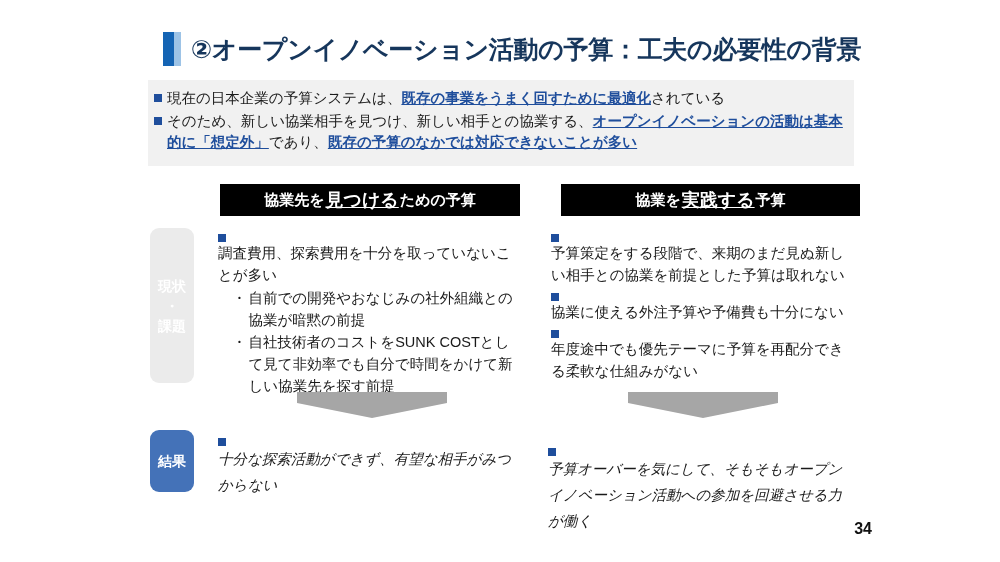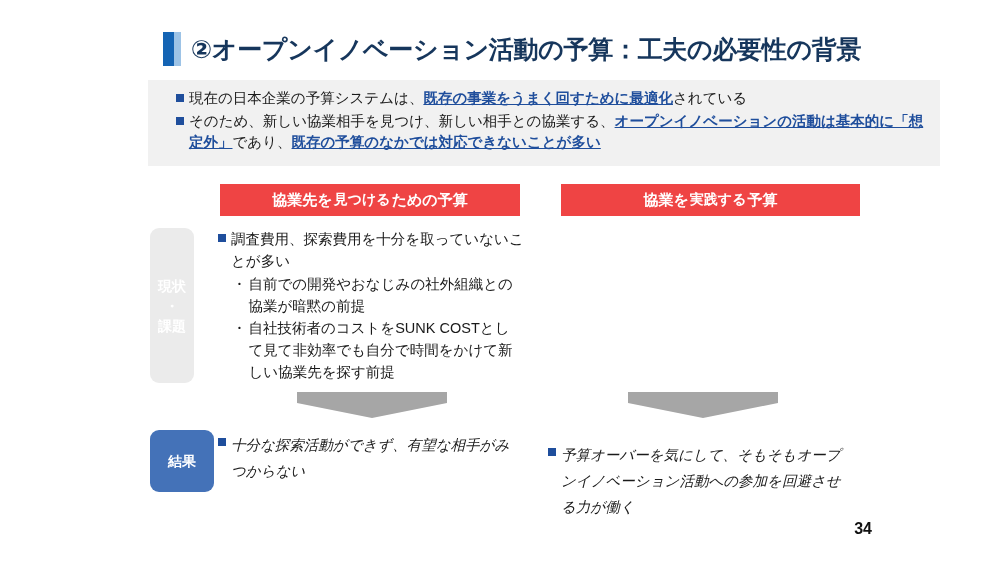--- a/index.html
+++ b/index.html
@@ -53,24 +53,24 @@
     color: #16365c;
     letter-spacing: -0.3px;
     white-space: nowrap;
   }
 
   
   .lead-panel {
     position: absolute;
     left: 148px;
     top: 80px;
-    width: 792px;
+    width: 706px;
     height: 86px;
     background: #f1f1f1;
-    padding: 8px 10px 8px 28px;
+    padding: 8px 10px 8px 6px;
     box-sizing: border-box;
   }
   .lead-item {
     display: flex;
     align-items: flex-start;
     font-size: 14.5px;
     line-height: 21px;
     color: #1a1a1a;
     margin-bottom: 2px;
   }
@@ -106,64 +106,66 @@
   .side-label.current {
     left: 150px;
     top: 228px;
     width: 44px;
     height: 155px;
     background: #ebebeb;
   }
   .side-label.result {
     left: 150px;
     top: 430px;
-    width: 64px;
+    width: 44px;
     height: 62px;
     background: #4472b8;
   }
 
   
   .col-head {
     position: absolute;
     top: 184px;
     height: 32px;
-    background: #ef4444;
+    background: #000000;
     color: #ffffff;
     display: flex;
     align-items: center;
     justify-content: center;
     white-space: nowrap;
   }
   .col-head.left  { left: 220px; width: 300px; }
   .col-head.right { left: 553px; width: 299px; margin-left: 8px; }
   .ch-small {
     font-size: 15px;
     font-weight: bold;
   }
   .ch-big {
-    font-size: 14px;
-    font-weight: bold;
+    font-size: 18px;
+    font-weight: bold;
+    text-decoration: underline;
     padding: 0 1px;
   }
 
   
   .col-body {
     position: absolute;
     top: 228px;
     font-size: 14.5px;
     line-height: 22px;
     color: #1a1a1a;
   }
   .col-body.left  { left: 218px; width: 306px; }
   .col-body.right { left: 551px; width: 306px; }
 
   .b-item {
     display: flex;
     align-items: flex-start;
     margin-bottom: 1px;
+    flex-direction: column;
   }
   .b-item .b-text { flex: 1 1 auto; }
 
   .sub-item {
     display: flex;
     align-items: flex-start;
     padding-left: 14px;
   }
   .sub-dot {
     flex: 0 0 auto;
@@ -255,20 +257,34 @@
       </div>
       <div class="sub-item">
         <span class="sub-dot">・</span>
         <span class="b-text">自前での開発やおなじみの社外組織との協業が暗黙の前提</span>
       </div>
       <div class="sub-item">
         <span class="sub-dot">・</span>
         <span class="b-text">自社技術者のコストをSUNK COSTとして見て非効率でも自分で時間をかけて新しい協業先を探す前提</span>
       </div>
     </div>
+  <div class="col-body right" id="col-body-1">
+      <div class="b-item">
+        <span class="sq"></span>
+        <span class="b-text">予算策定をする段階で、来期のまだ見ぬ新しい相手との協業を前提とした予算は取れない</span>
+      </div>
+      <div class="b-item">
+        <span class="sq"></span>
+        <span class="b-text">協業に使える外注予算や予備費も十分にない</span>
+      </div>
+      <div class="b-item">
+        <span class="sq"></span>
+        <span class="b-text">年度途中でも優先テーマに予算を再配分できる柔軟な仕組みがない</span>
+      </div>
+    </div>
 
   <div class="arrow left"></div>
   <div class="arrow right"></div>
 
   <div class="res-body left" id="res-body-0">
       <div class="b-item">
         <span class="sq"></span>
         <span class="b-text">十分な探索活動ができず、有望な相手がみつからない</span>
       </div>
     </div>

